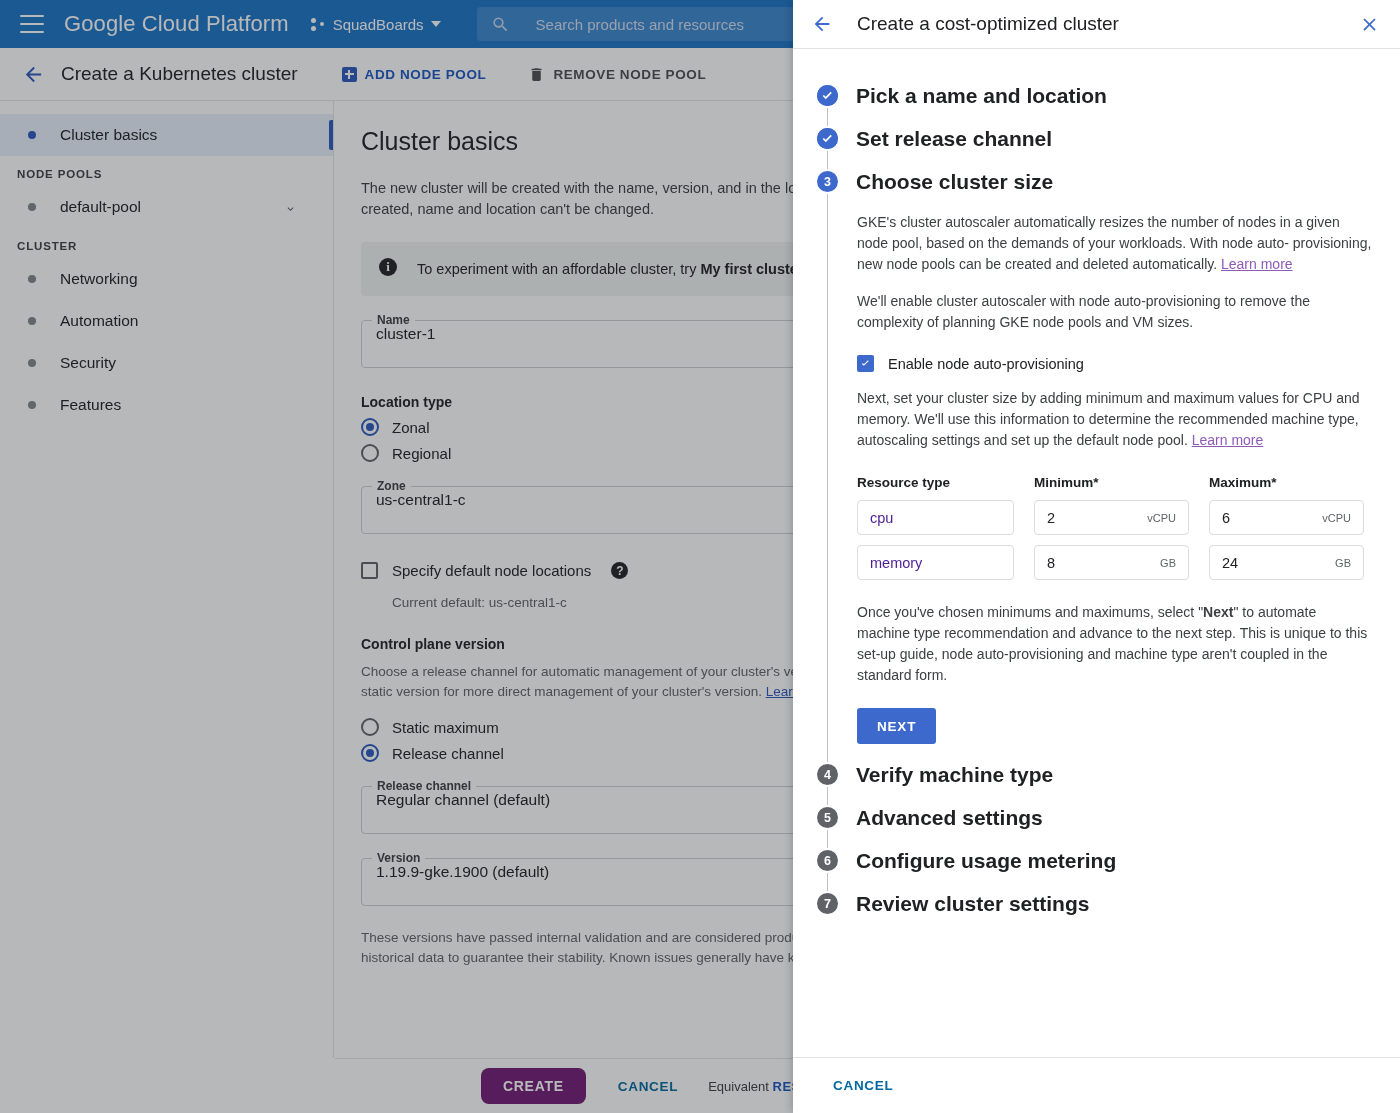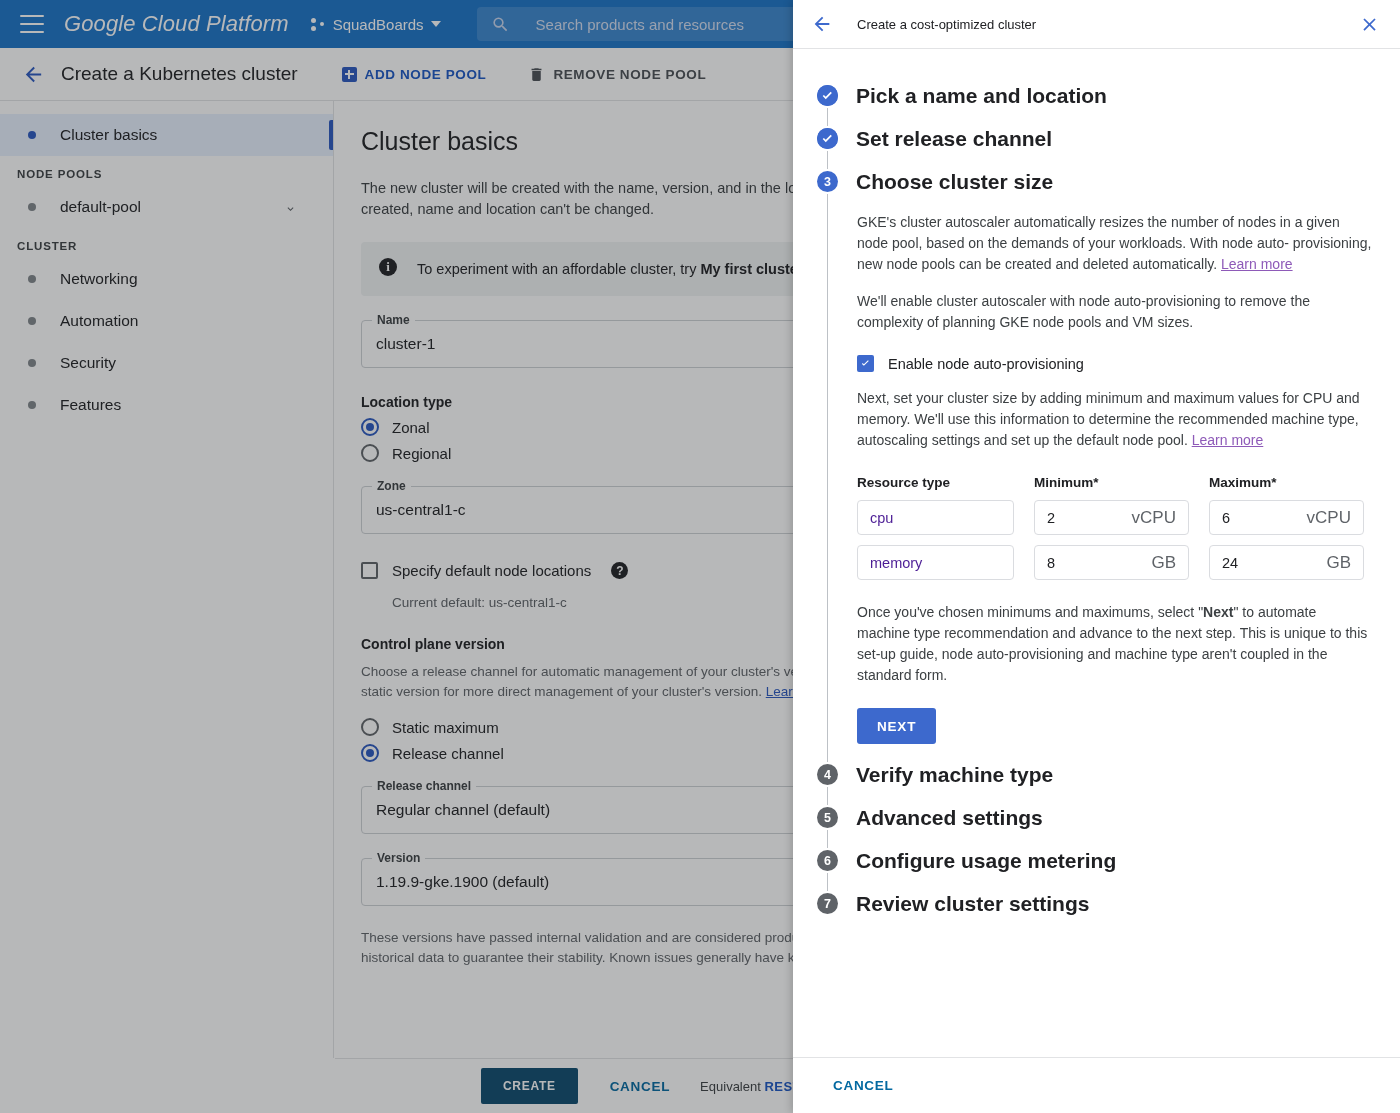--- a/index.html
+++ b/index.html
@@ -12,21 +12,21 @@
   #app { position: relative; width: 1400px; height: 1113px; }
 
   
   .topbar {
     position: absolute; left: 0; top: 0; width: 1400px; height: 48px;
     background: #1a73c8; display: flex; align-items: center;
   }
   .hamburger { width: 24px; height: 18px; margin-left: 20px; margin-right: 20px;
     display: flex; flex-direction: column; justify-content: space-between; cursor: pointer; }
   .hamburger i { display: block; height: 2px; background: #fff; border-radius: 1px; }
-  .brand { color: #fff; font-size: 22px; letter-spacing: .1px; white-space: nowrap; font-style: italic; }
+  .brand { color: #fff; font-size: 22px; letter-spacing: .1px; white-space: nowrap; }
   .project { display: flex; align-items: center; gap: 7px; margin-left: 22px; color: #fff;
     font-size: 15px; cursor: pointer; white-space: nowrap; }
   .proj-ico { width: 15px; height: 15px; position: relative; flex: 0 0 auto; }
   .proj-ico b { position: absolute; background: #fff; border-radius: 50%; }
   .proj-ico b:nth-child(1){ width:5px;height:5px;left:0;top:1px }
   .proj-ico b:nth-child(2){ width:5px;height:5px;left:0;top:9px }
   .proj-ico b:nth-child(3){ width:4px;height:4px;left:9px;top:5px }
   .caret-d { width: 0; height: 0; border-left: 5px solid transparent; border-right: 5px solid transparent;
     border-top: 6px solid #fff; }
   .searchwrap {
@@ -81,21 +81,21 @@
   .ibadge { width: 18px; height: 18px; border-radius: 50%; background: #202124; color: #fff;
     font-size: 13px; font-weight: bold; display: flex; align-items: center; justify-content: center;
     flex: 0 0 auto; font-family: "Liberation Serif", serif; }
   .infotext { font-size: 14.5px; color: #202124; line-height: 22px; }
   .infotext b { font-weight: bold; }
 
   .tf { position: relative; margin-top: 24px; width: 700px; height: 48px;
     border: 1px solid #cdd1d5; border-radius: 4px; background: #fff; cursor: text; }
   .tf .lg { position: absolute; left: 10px; top: -8px; background: #fff; padding: 0 5px;
     font-size: 12px; color: #3c4043; font-weight: bold; }
-  .tf .val { position: absolute; left: 14px; top: 14px; font-size: 15.5px; color: #202124; }
+  .tf .val { position: absolute; left: 14px; top: 4px; font-size: 15.5px; color: #202124; }
 
   .sect-label { font-size: 14px; font-weight: bold; color: #202124; margin-top: 26px; }
   .radio-row { display: flex; align-items: center; gap: 13px; margin-top: 8px; cursor: pointer; }
   .radio { width: 18px; height: 18px; border-radius: 50%; border: 2px solid #5f6368;
     position: relative; flex: 0 0 auto; }
   .radio.on { border-color: #2a58c0; }
   .radio.on:after { content: ""; position: absolute; left: 3px; top: 3px; width: 8px; height: 8px;
     border-radius: 50%; background: #2a58c0; }
   .rlabel { font-size: 15px; color: #202124; }
 
@@ -106,41 +106,41 @@
     margin-left: 6px; cursor: pointer; }
   .hintline { font-size: 13.5px; color: #5f6368; margin-top: 16px; margin-left: 31px; }
   .smallpara { font-size: 13.5px; color: #5f6368; line-height: 20px; max-width: 700px; margin-top: 10px; }
   a.lnk { color: #2a58c0; text-decoration: underline; cursor: pointer; }
   a.lnkv { color: #1a56c4; text-decoration: underline; cursor: pointer; }
 
   
   .footbar { position: absolute; left: 335px; top: 1058px; width: 1065px; height: 55px;
     background: #fff; border-top: 1px solid #e2e3e5; display: flex; align-items: center;
     padding-left: 146px; gap: 0; }
-  .btn-primary { background: #0c4a6e; color: #fff; border: none; border-radius: 2px;
-    height: 36px; padding: 0 22px; font-size: 12px; font-weight: bold; letter-spacing: .7px;
+  .btn-primary { background: #701a75; color: #fff; border: none; border-radius: 8px;
+    height: 36px; padding: 0 22px; font-size: 14px; font-weight: bold; letter-spacing: .7px;
     cursor: pointer; font-family: "Liberation Sans", sans-serif; }
   .btn-flat { background: transparent; border: none; color: #0369a1; height: 36px; padding: 0 16px;
     font-size: 13.5px; font-weight: bold; letter-spacing: .7px; cursor: pointer; margin-left: 16px;
     font-family: "Liberation Sans", sans-serif; }
   .equiv { font-size: 13px; color: #3c4043; margin-left: 14px; }
   .equiv a { color: #1a56c4; font-weight: bold; letter-spacing: .5px; text-decoration: none; cursor: pointer; }
   .equiv .or { color: #3c4043; font-weight: normal; margin-left: 8px; }
 
   
   .scrim { position: absolute; left: 0; top: 0; width: 1400px; height: 1113px;
     background: rgba(32,33,36,.32); }
 
   
   .panel { position: absolute; right: 0; top: 0; width: 607px; height: 1113px;
     background: #fff; box-shadow: -2px 0 8px rgba(0,0,0,.18); display: flex; flex-direction: column; }
   .panel-head { height: 49px; display: flex; align-items: center; flex: 0 0 auto;
     border-bottom: 1px solid #e2e3e5; }
   .panel-back { margin-left: 18px; margin-right: 24px; cursor: pointer; display: flex; }
-  .panel-title { font-size: 13px; color: #202124; flex: 1; white-space: nowrap; }
+  .panel-title { font-size: 19px; color: #202124; flex: 1; white-space: nowrap; }
   .panel-x { margin-right: 20px; cursor: pointer; display: flex; }
   .panel-body { flex: 1; overflow: hidden; padding: 34px 0 0 0; position: relative; }
   .panel-foot { height: 56px; flex: 0 0 auto; border-top: 1px solid #e2e3e5;
     display: flex; align-items: center; padding-left: 24px; }
 
   .step { position: relative; padding-left: 63px; }
   .step-badge { position: absolute; left: 24px; top: 2px; width: 21px; height: 21px;
     border-radius: 50%; display: flex; align-items: center; justify-content: center;
     font-size: 12.5px; font-weight: bold; color: #fff; }
   .step-badge.done, .step-badge.cur { background: #3d69cd; }
@@ -160,21 +160,21 @@
   .restable .hdrrow { display: flex; gap: 20px; }
   .restable .hdrrow span { font-size: 13.5px; font-weight: bold; color: #202124; }
   .colA { width: 157px; flex: 0 0 auto; }
   .colB { width: 155px; flex: 0 0 auto; }
   .colC { width: 155px; flex: 0 0 auto; }
   .resrow { display: flex; gap: 20px; margin-top: 10px; }
   .ibox { height: 35px; border: 1px solid #dadce0; border-radius: 4px; display: flex;
     align-items: center; padding: 0 12px; background: #fff; cursor: text; }
   .ibox .v { font-size: 14.5px; color: #202124; flex: 1; }
   .ibox .ph { font-size: 14.5px; color: #4c1d95; flex: 1; }
-  .ibox .u { font-size: 17px; color: #5f6368; }
+  .ibox .u { font-size: 11px; color: #5f6368; }
   .btn-next { margin-top: 22px; background: #3d69cd; color: #fff; border: none; border-radius: 3px;
     height: 36px; padding: 0 20px; font-size: 13.5px; font-weight: bold; letter-spacing: .8px;
     cursor: pointer; font-family: "Liberation Sans", sans-serif; }
 </style>
 </head>
 <body>
 
 <div id="app">
 
   <div class="topbar">

